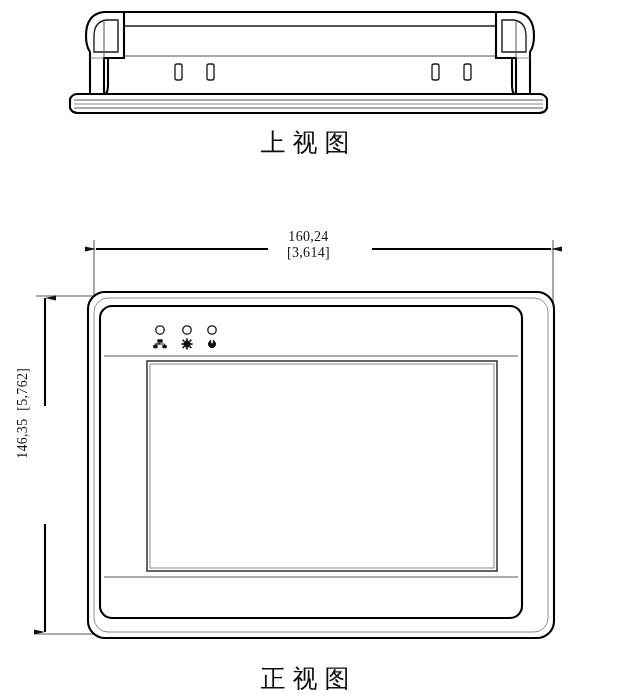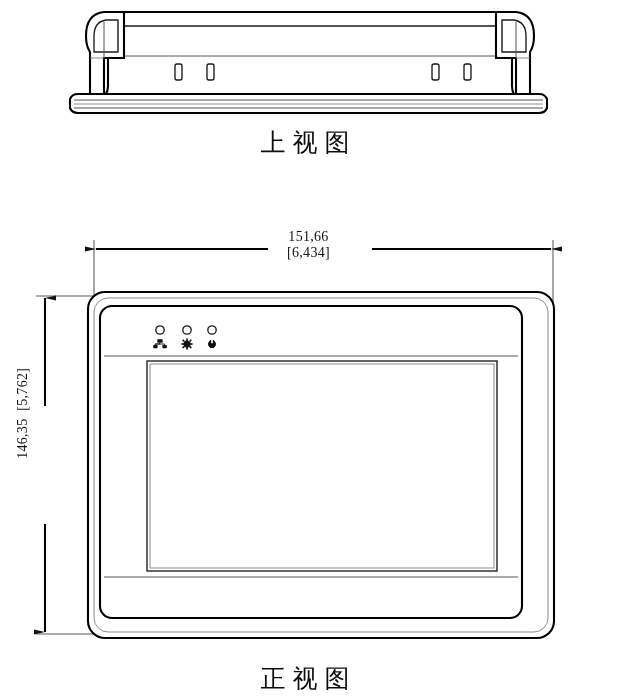--- a/index.html
+++ b/index.html
@@ -261,22 +261,22 @@
 
     </g>
 
   </svg>
 
   <div class="view-caption" id="caption-top-view">上视图</div>
 
   <div class="view-caption" id="caption-front-view">正视图</div>
 
   <div class="dim-text" id="dim-width-text">
-    <span class="dim-line-1">151,66</span>
-    <span class="dim-line-2">[6,434]</span>
+    <span class="dim-line-1">160,24</span>
+    <span class="dim-line-2">[3,614]</span>
   </div>
 
   <div class="dim-text" id="dim-height-text">
     <span class="dim-line-1">146,35</span>
     <span class="dim-line-2">[5,762]</span>
   </div>
 
 </div>
 
 </body></html>

